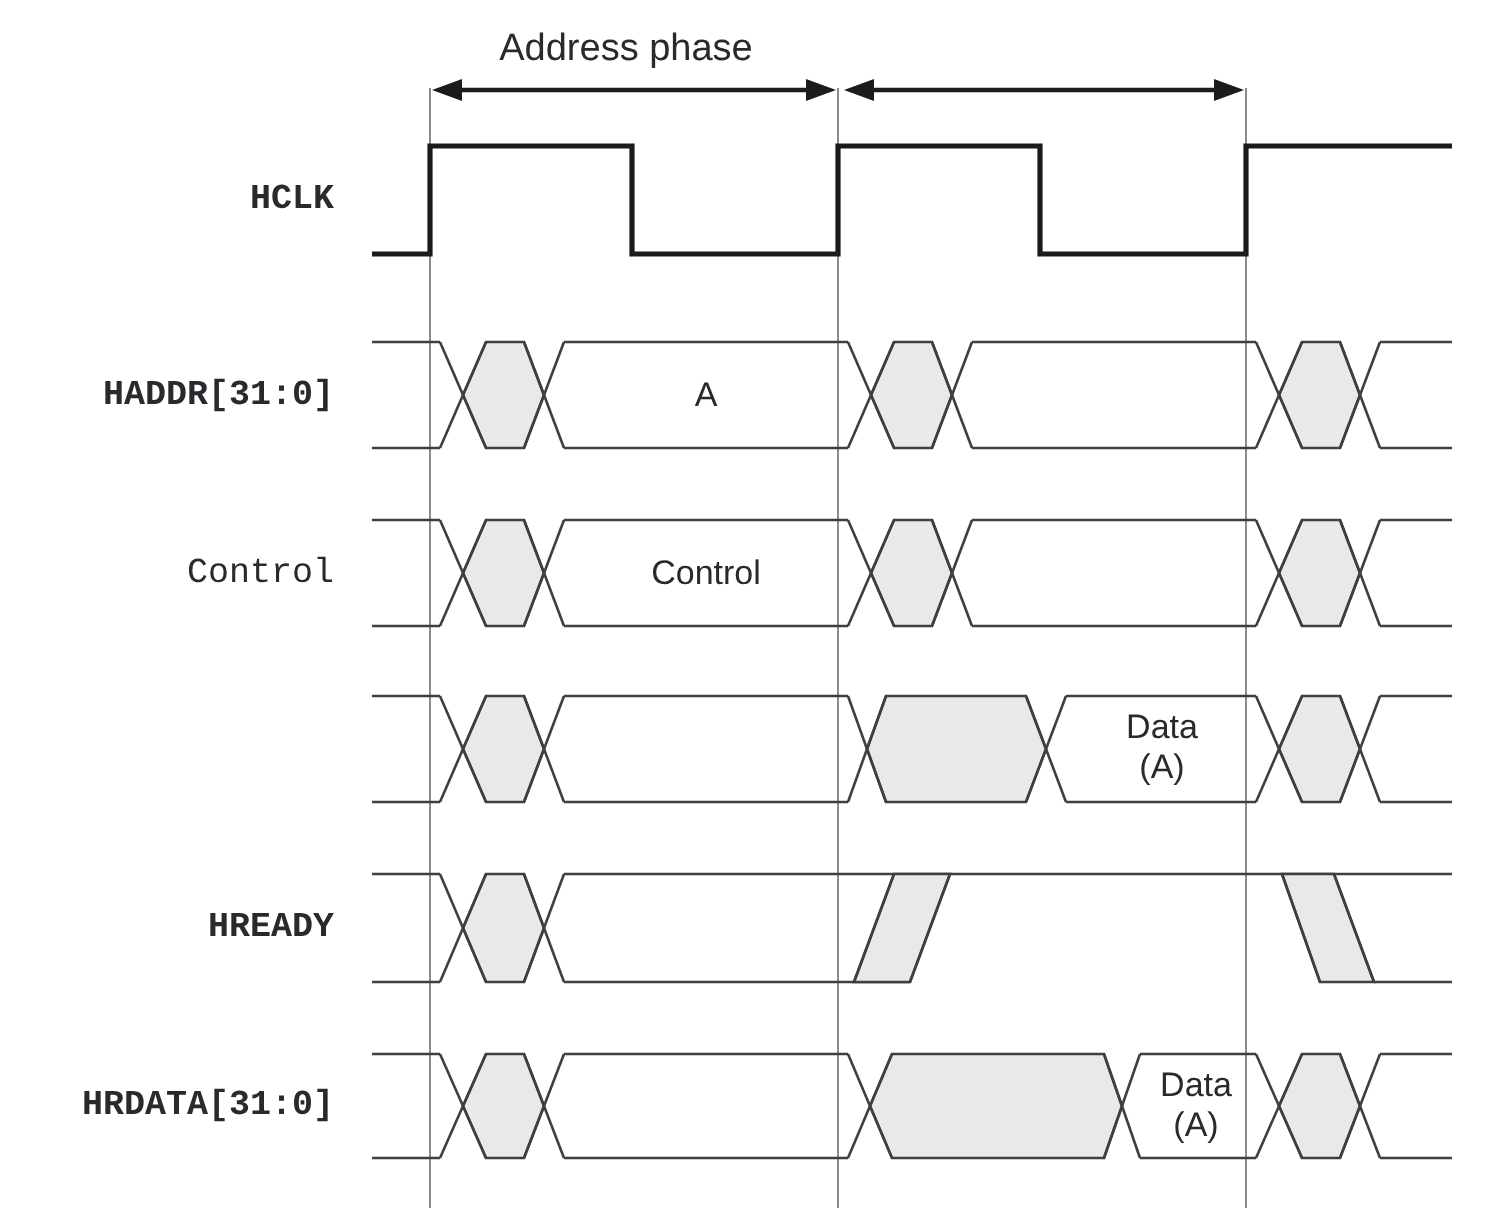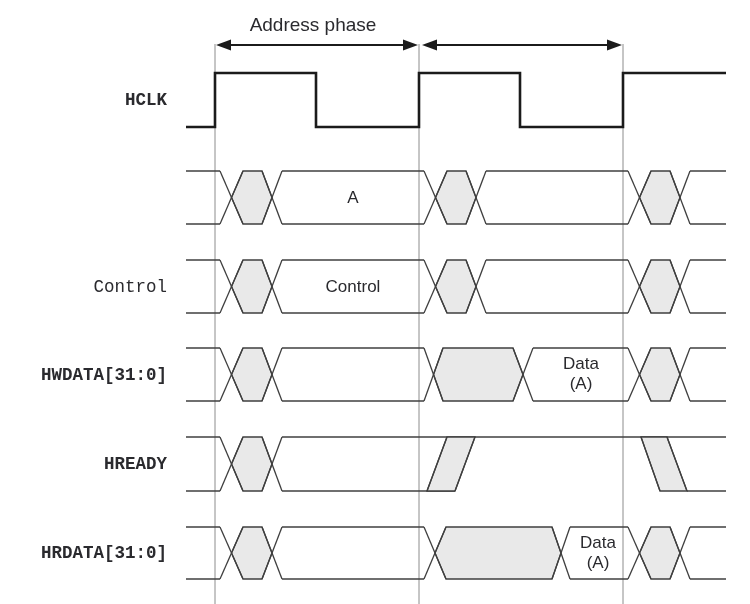--- a/index.html
+++ b/index.html
@@ -175,22 +175,22 @@
           <line x1="670" y1="579" x2="690" y2="527" stroke="#3f3f3f" stroke-width="1.3"></line>
           <line x1="690" y1="527" x2="726" y2="527" stroke="#3f3f3f" stroke-width="1.3"></line>
           <line x1="690" y1="579" x2="726" y2="579" stroke="#3f3f3f" stroke-width="1.3"></line>
         </g>
       </g>
   </svg>
 
   <div class="txt phase-label" style="left:313px;top:25px;">Address phase</div>
 
   <div class="txt sig-label" style="top:100px;">HCLK</div>
+  <div class="txt sig-label" style="top:198px;">HADDR[31:0]</div>
   <div class="txt sig-label regular" style="top:287px;">Control</div>
-  <div class="txt sig-label" style="top:375px;">HWDATA[31:0]</div>
   <div class="txt sig-label" style="top:464px;">HREADY</div>
   <div class="txt sig-label" style="top:553px;text-align:center;">HRDATA[31:0]</div>
 
   <div class="txt value-label" style="left:353px;top:198px;">A</div>
   <div class="txt value-label" style="left:353px;top:287px;">Control</div>
   <div class="txt value-label" style="left:581px;top:374px;">
     <div>Data</div>
     <div>(A)</div>
   </div>
   <div class="txt value-label" style="left:598px;top:553px;">

